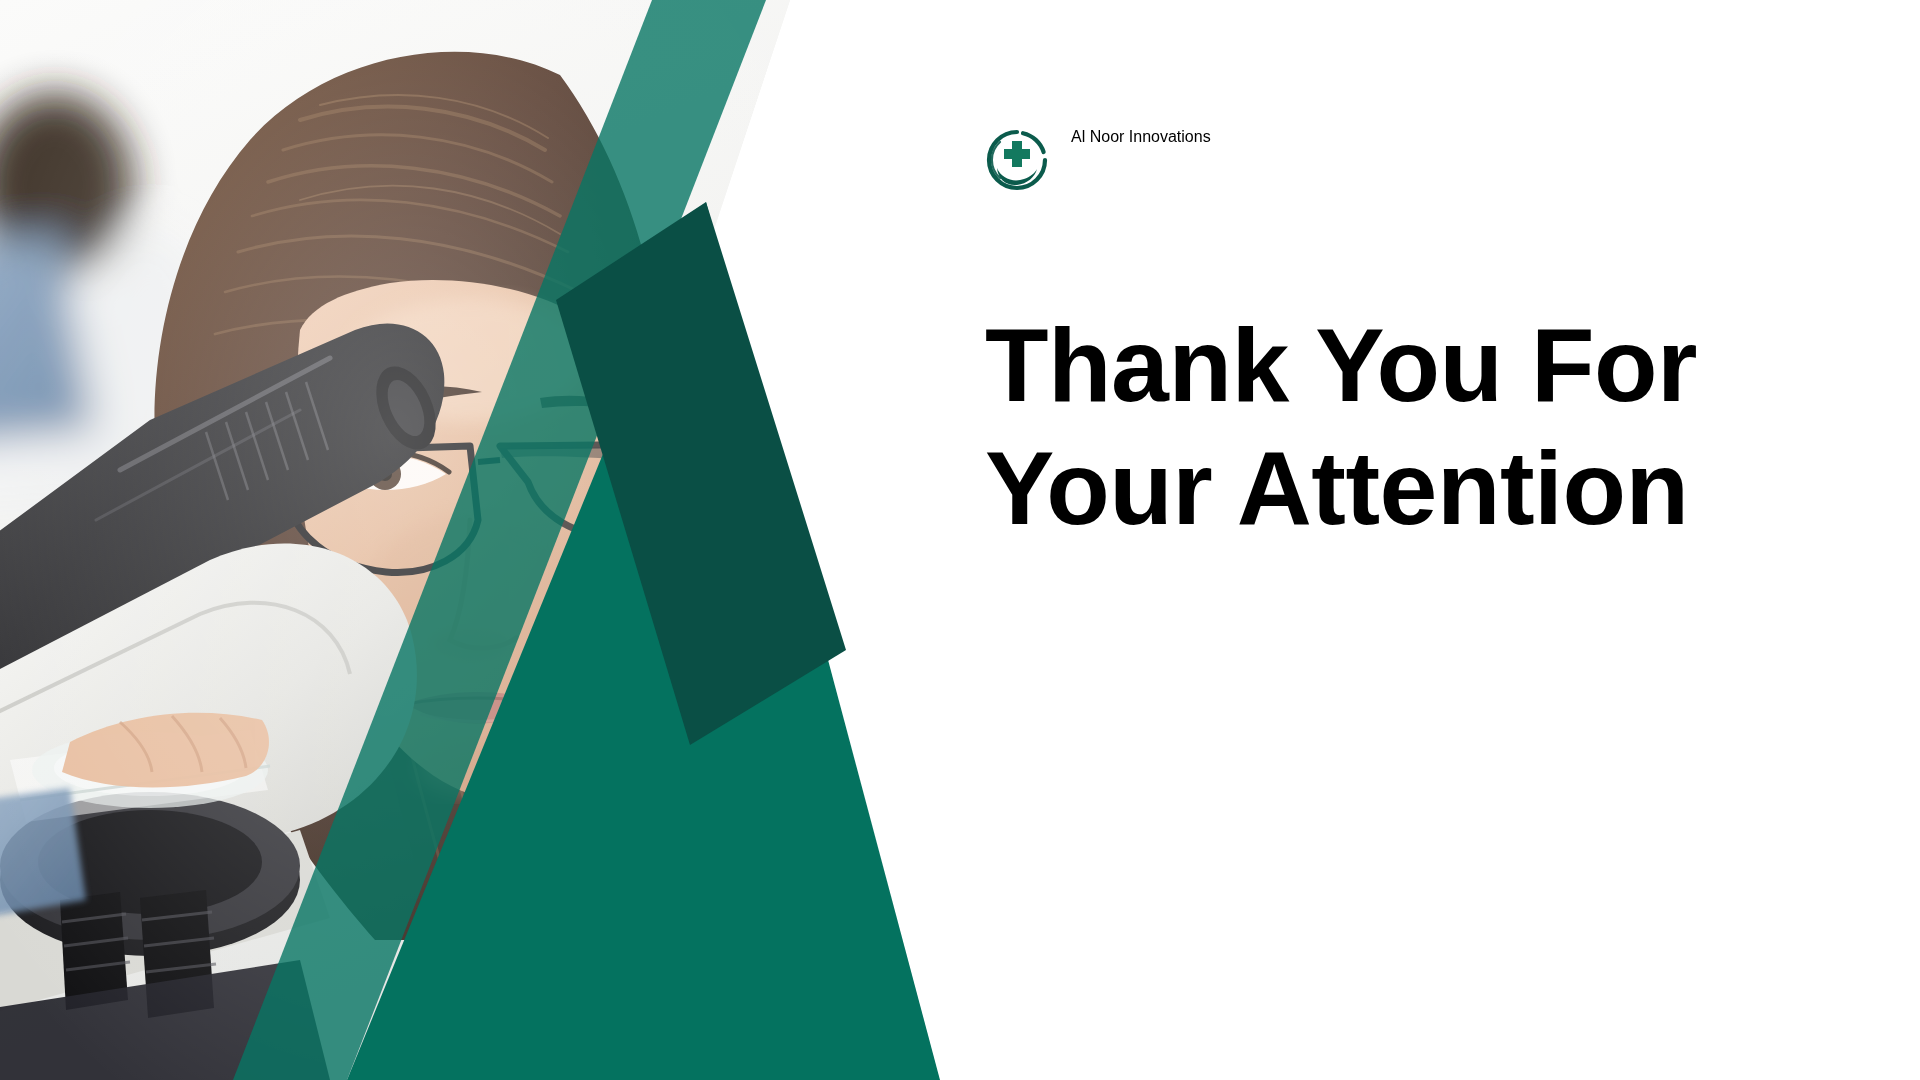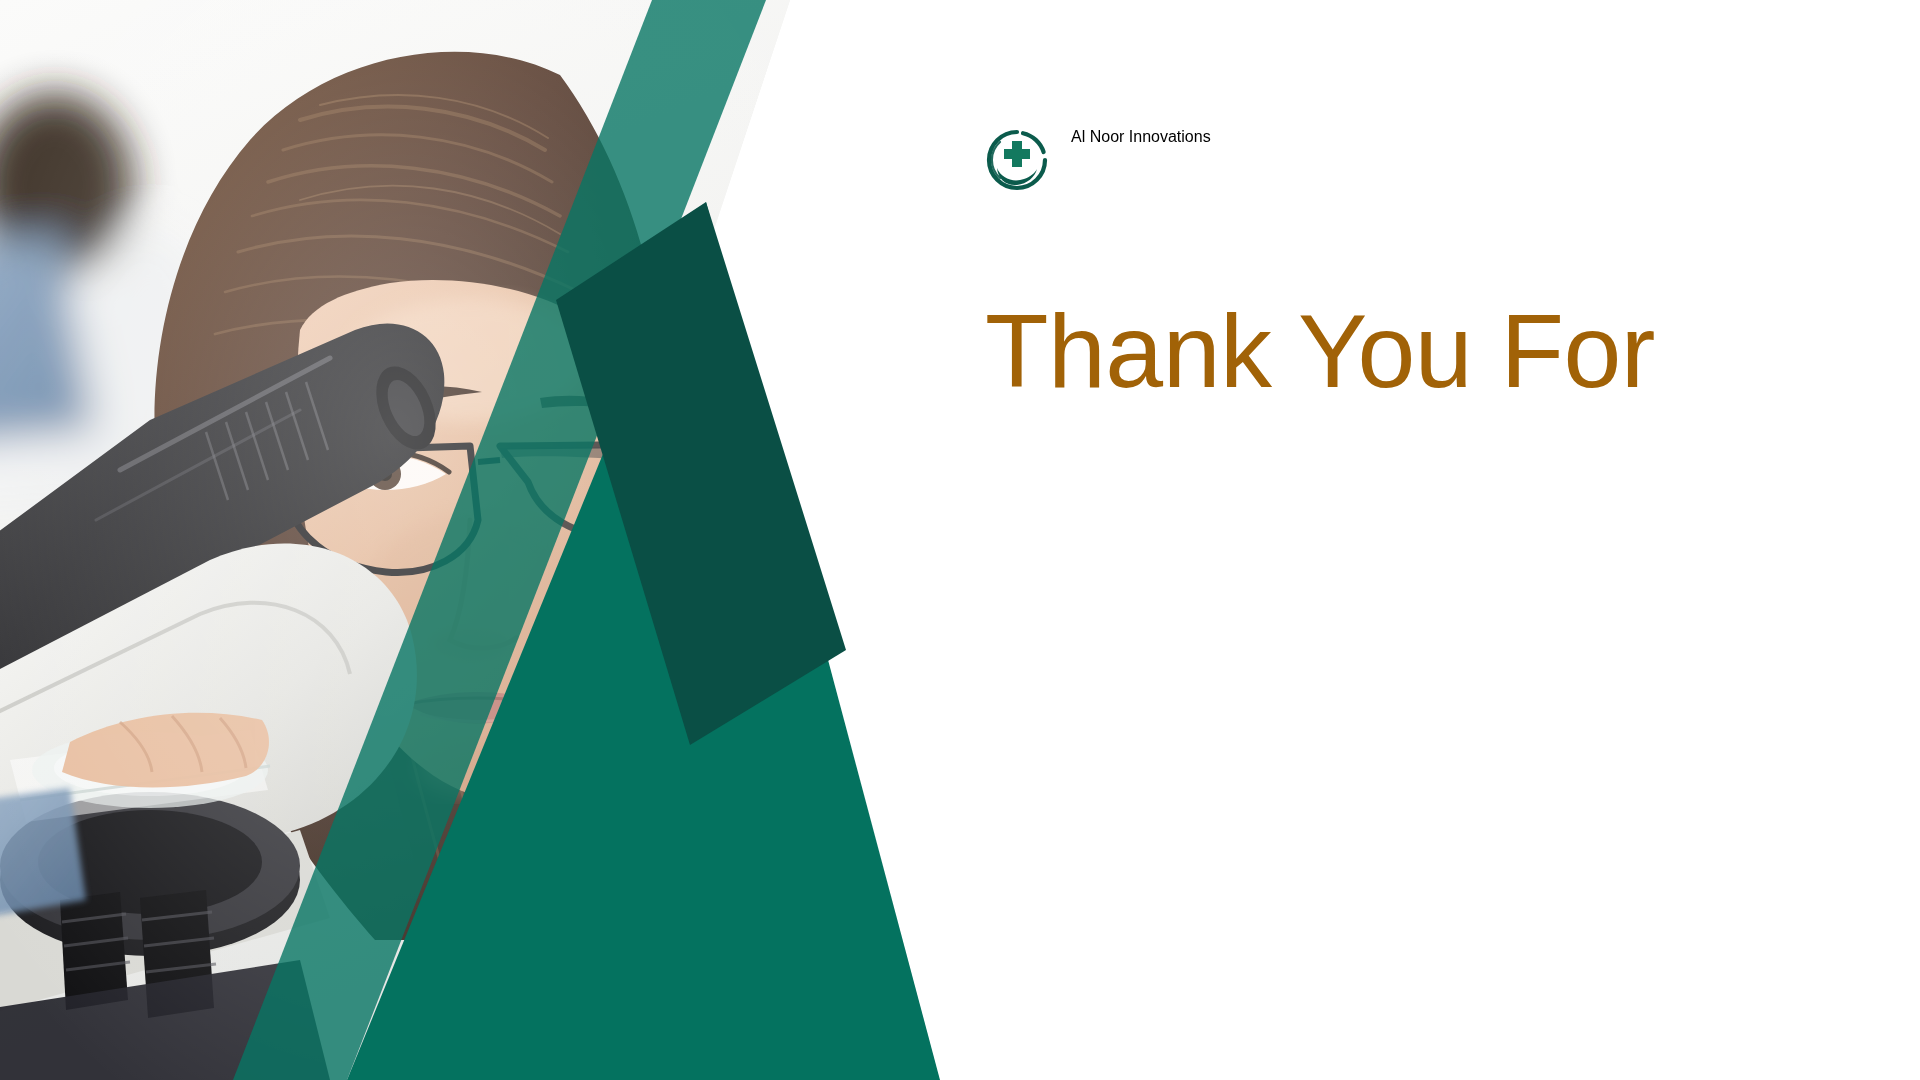--- a/index.html
+++ b/index.html
@@ -90,28 +90,28 @@
     display:flex;
     align-items:flex-start;
     gap:22px;
   }
 
   #brand-mark { width:64px; height:64px; display:block; flex:0 0 auto; }
 
   #headline {
     position:absolute;
     left:0;
-    top:290px;
+    top:304px;
     width:900px;
     font-family:"Liberation Sans", sans-serif;
-    font-weight:400;
+    font-weight:700;
     font-size:104px;
     line-height:1.18;
     letter-spacing:-0.5px;
-    color:#a16207;
+    color:#000000;
   }
   #headline .hl-line { display:block; white-space:nowrap; }
 </style>
 </head>
 <body>
 
 <div id="slide">
 
   <div id="left-graphic">
 
@@ -351,16 +351,17 @@
                  C 16 50, 28 55, 39 51
                  C 45 49, 50 45, 52 41
                  C 50 49, 42 56, 32 57
                  C 21 58, 13 51, 12 40 Z" fill="#0B5B4C"></path>
       </svg>
       <div>Al Noor Innovations</div>
     </div>
 
     <div id="headline">
       <span class="hl-line">Thank You For</span>
+      <span class="hl-line">Your Attention</span>
     </div>
 
   </div>
 </div>
 
 </body></html>

